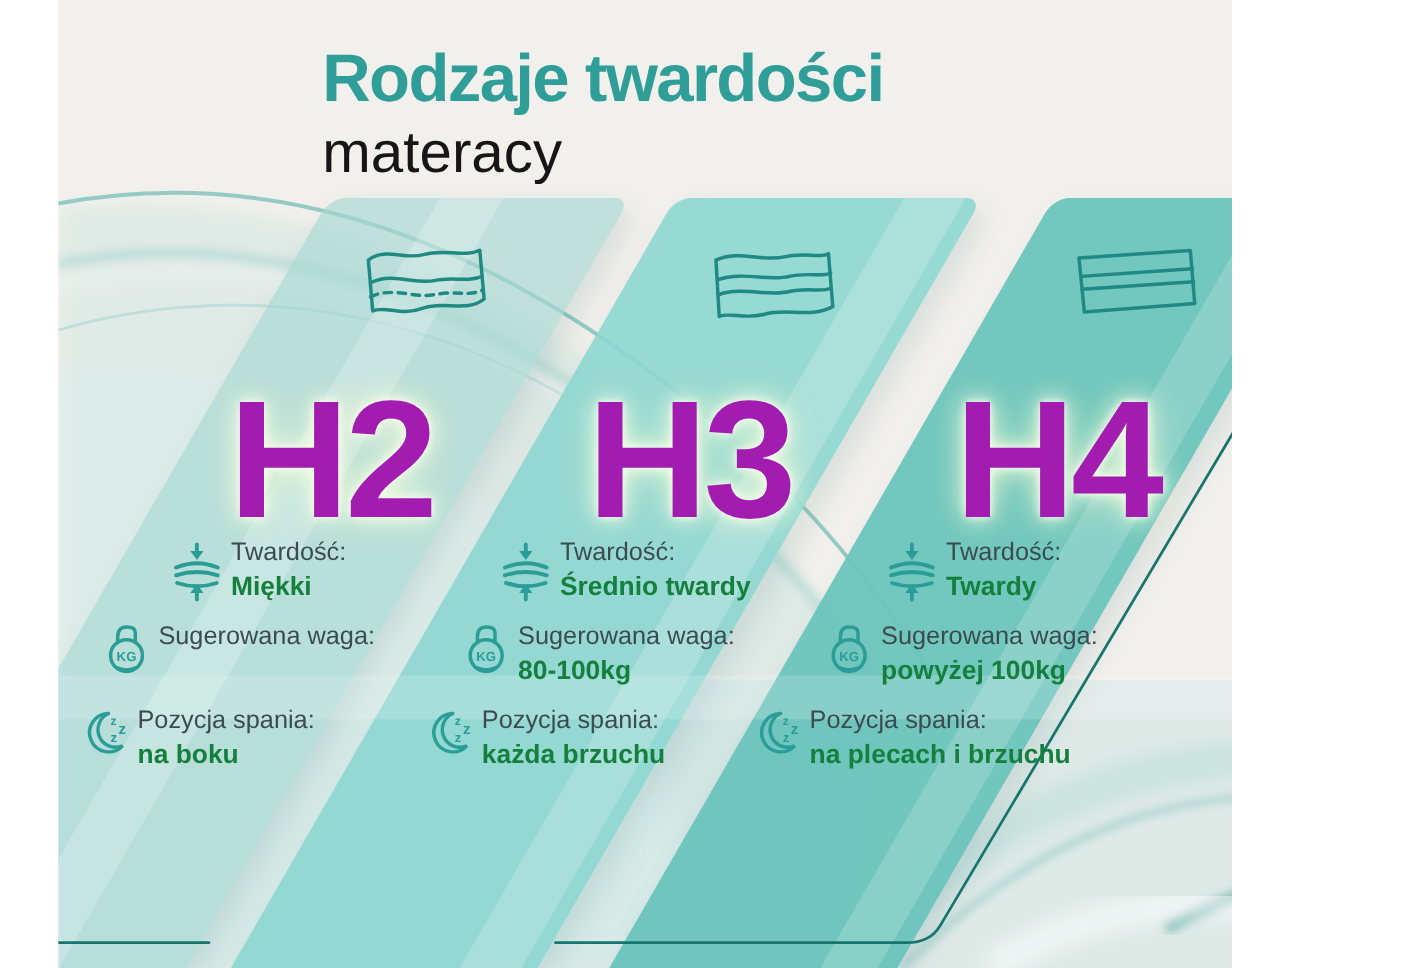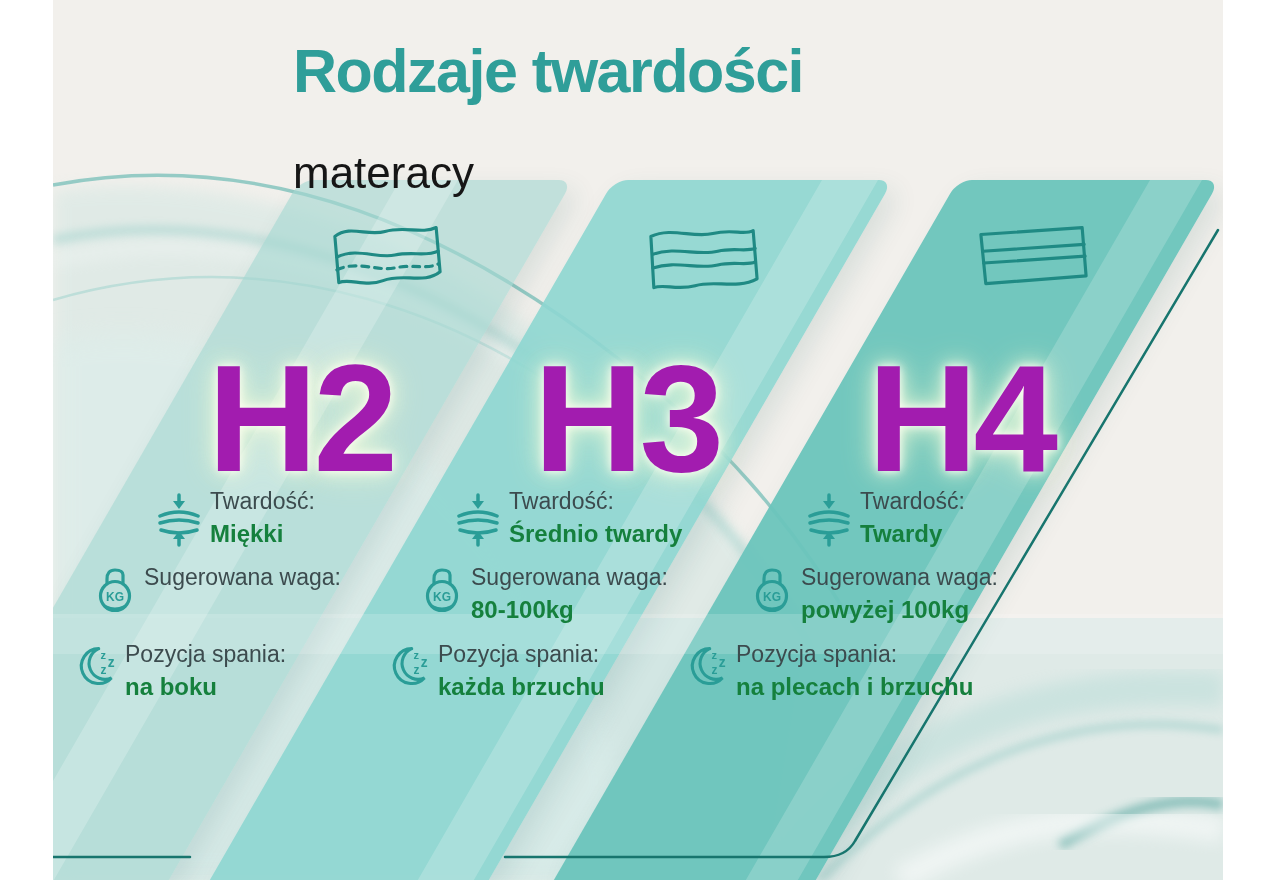--- a/index.html
+++ b/index.html
@@ -1,16 +1,16 @@
 <!DOCTYPE html>
 <html><head>
 <meta charset="utf-8">
 <style>
   html,body{margin:0;padding:0;background:#ffffff;}
-  .stage{position:relative;width:1280px;height:880px;overflow:hidden;background:#f2f0ec;
+  .stage{position:relative;width:1120px;height:880px;overflow:hidden;background:#f2f0ec;
          font-family:"Liberation Sans","DejaVu Sans",sans-serif;}
   .layer{position:absolute;left:0;top:0;width:1280px;height:880px;pointer-events:none;}
   .bg-svg{z-index:1;}
   
   .panel{position:absolute;top:180px;height:700px;transform:skewX(-30deg);
          transform-origin:top left;border-radius:14px 14px 0 0;z-index:2;
          box-shadow:14px 10px 24px rgba(30,100,95,.12);}
   .panel-h2{left:300px;width:273px;background:rgba(163,214,209,.62);}
   .panel-h3{left:614px;width:279px;background:rgba(141,214,208,.90);}
   .panel-h4{left:958px;width:262px;background:rgba(106,196,188,.95);}
@@ -24,22 +24,22 @@
          background:rgba(255,255,255,.16);z-index:3;}
   .line-svg{z-index:4;}
   
   .margin{position:absolute;top:0;height:880px;background:#ffffff;z-index:6;}
   .margin.left{left:0;width:53px;}
   .margin.right{left:1223px;width:57px;}
   
   .content{z-index:5;}
   .title{position:absolute;left:293px;top:36px;font-size:61px;font-weight:700;
          letter-spacing:-1.5px;color:#2f9e99;}
-  .subtitle{position:absolute;left:293px;top:108px;font-size:44px;font-weight:400;
-            color:#161616;margin-top:40px;}
+  .subtitle{position:absolute;left:293px;top:108px;font-size:53px;font-weight:400;
+            color:#161616;}
   .hletter{position:absolute;top:342px;width:220px;text-align:center;font-size:152px;
            font-weight:700;line-height:1;color:#a21caf;letter-spacing:-4px;
            text-shadow:0 0 8px rgba(255,255,245,.95),0 0 20px rgba(248,255,225,.9),
                        0 0 36px rgba(240,250,205,.65);}
   .hl1{left:191px;} .hl2{left:517px;} .hl3{left:851px;}
   .mattress{position:absolute;width:118px;height:95px;}
   .m1{left:328px;top:212px;} .m2{left:644px;top:218px;} .m3{left:973px;top:218px;}
   .row{position:absolute;display:flex;gap:8px;align-items:flex-start;}
   .row .txt{display:flex;flex-direction:column;}
   .lbl{font-size:23px;color:#3c4b4e;line-height:1.2;}

